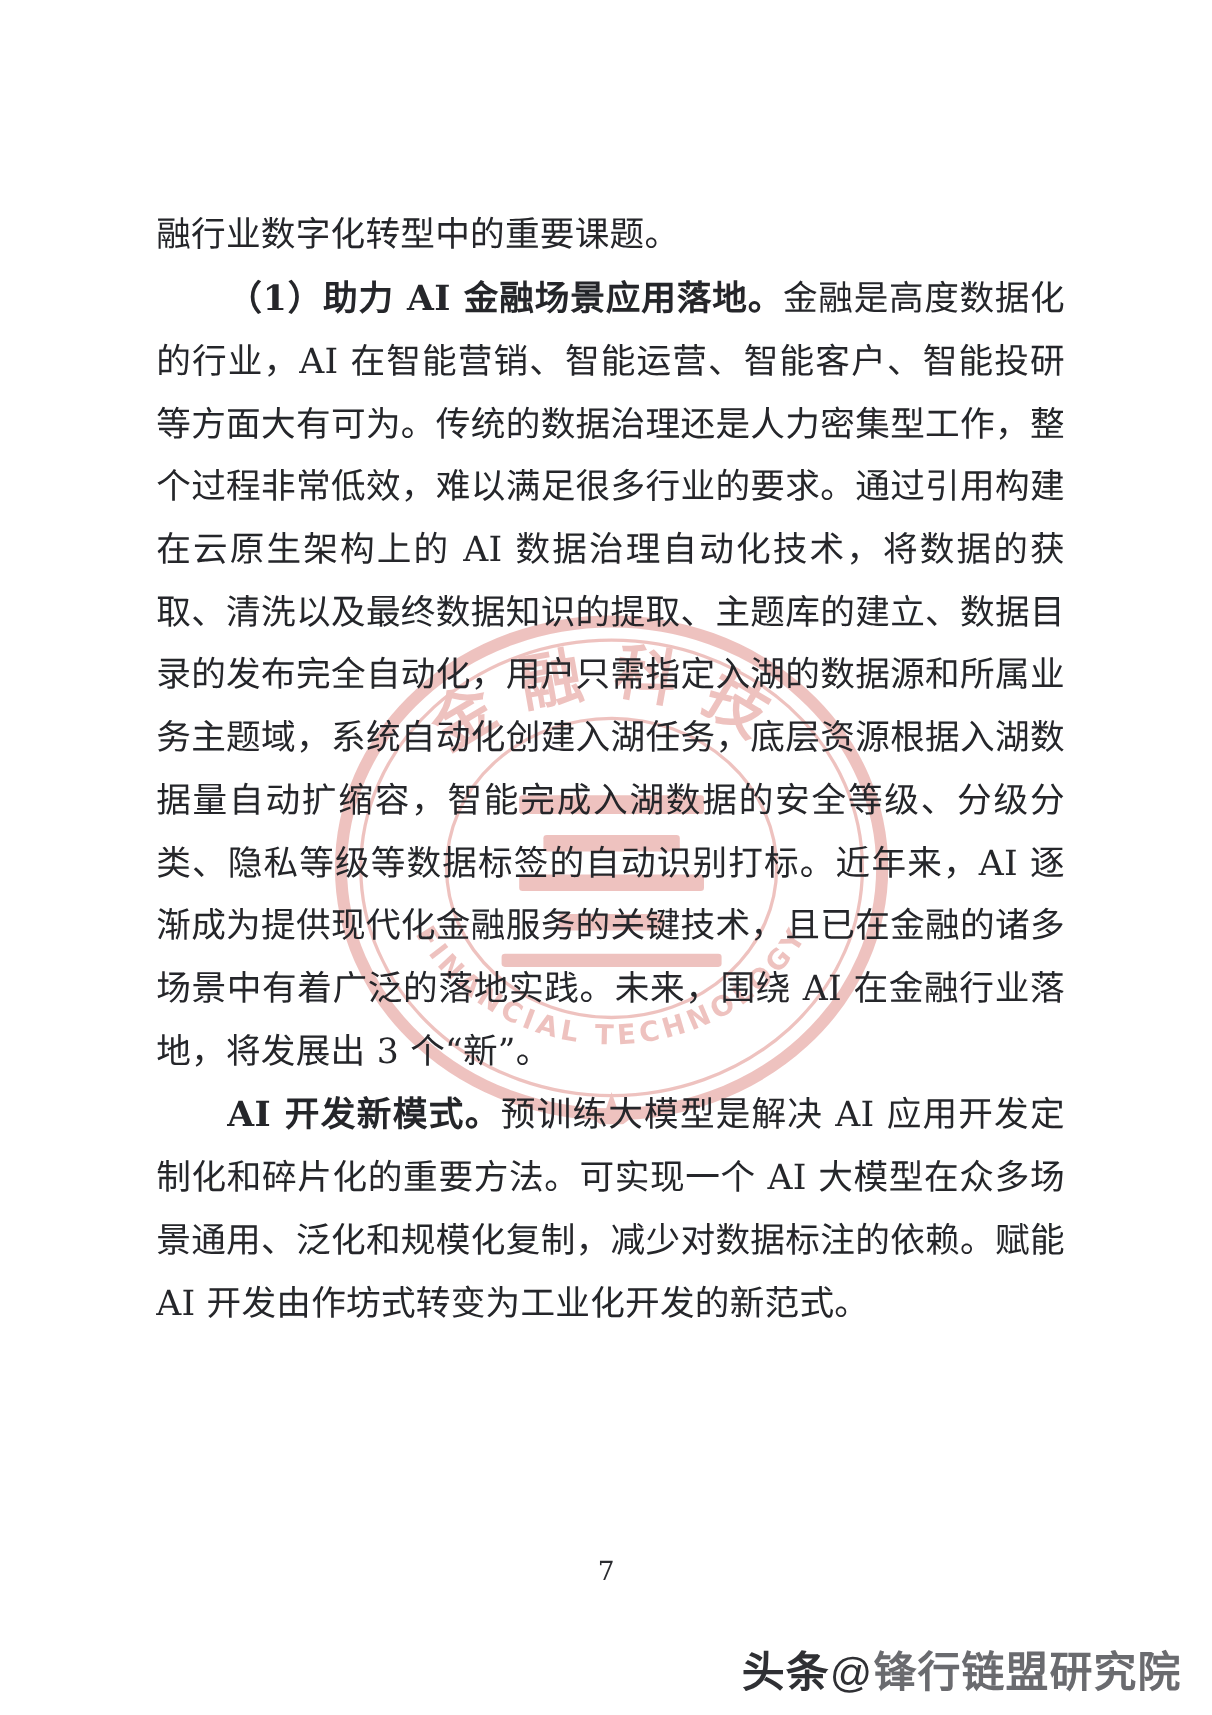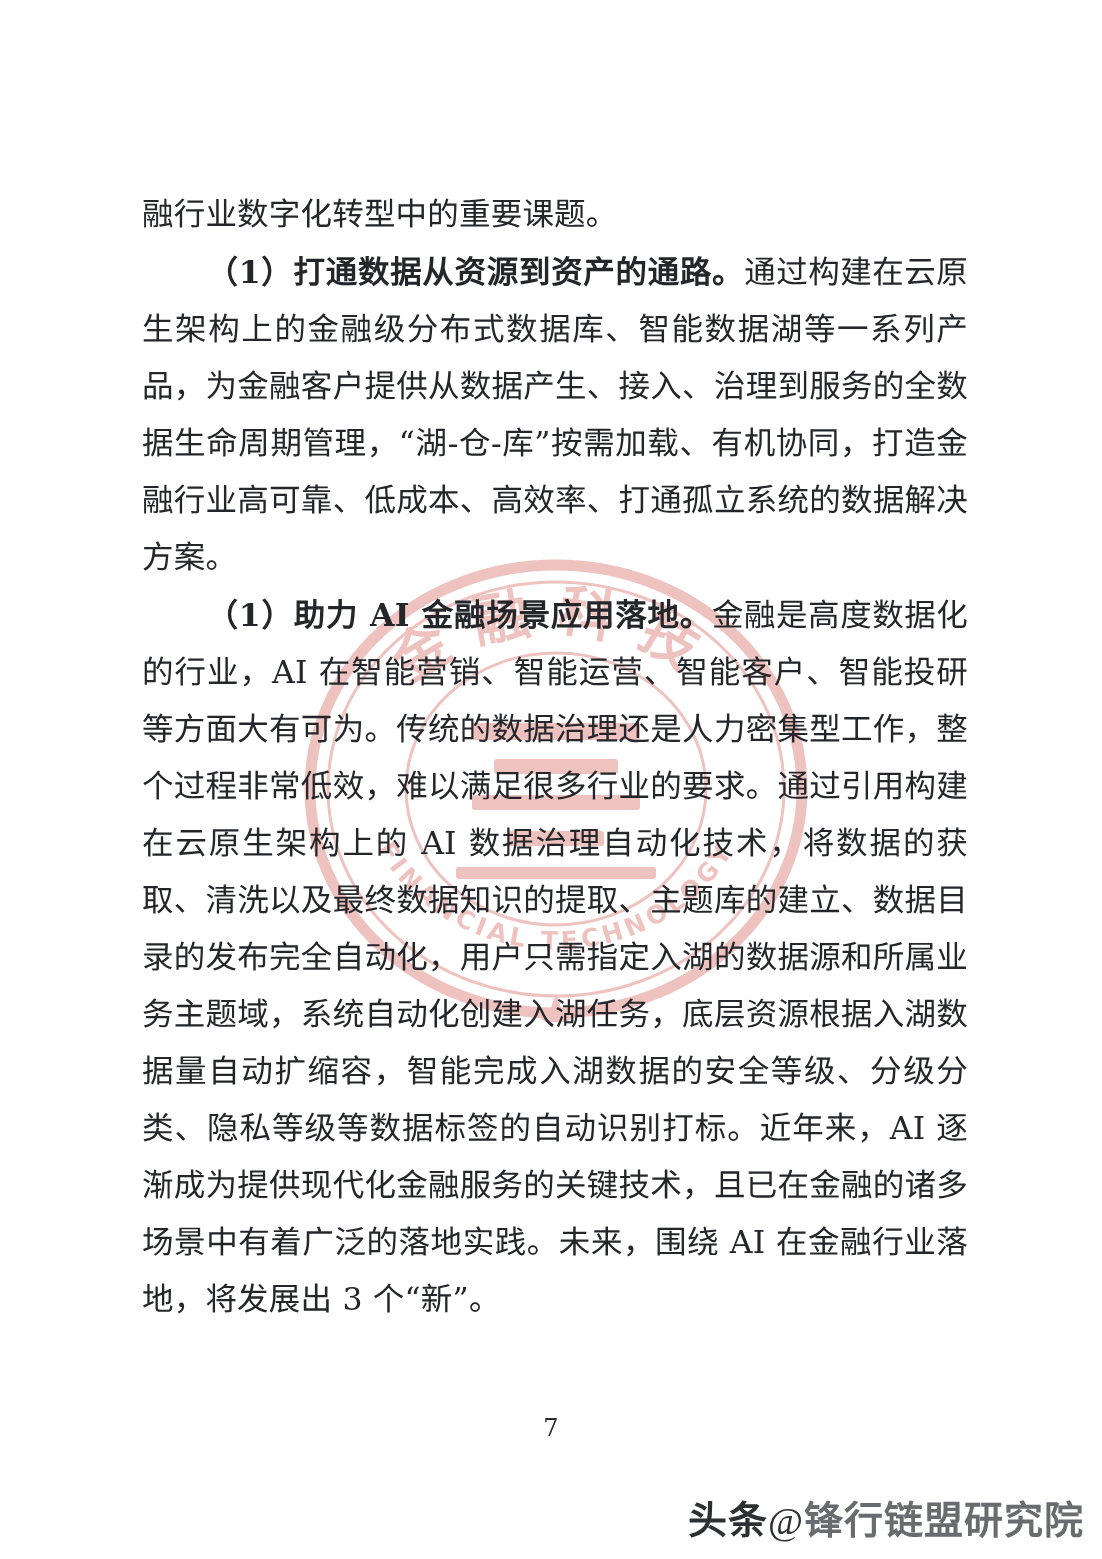--- a/index.html
+++ b/index.html
@@ -68,23 +68,23 @@
     text-align: center;
     font-size: 24px;
     color: #2b2c30;
     font-family: "DejaVu Serif", "Liberation Serif", serif;
     z-index: 3;
   }
 
   
   .footer-brand {
     position: absolute;
-    right: 18px;
+    right: 28px;
     top: 1489px;
-    font-family: Liberation Serif, serif;
+    font-family: Liberation Sans, sans-serif;
     font-size: 39px;
     font-weight: 700;
     color: #2f3034;
     letter-spacing: 1px;
     white-space: nowrap;
     z-index: 4;
     text-shadow:
        1.5px 1.5px 0 rgba(255,255,255,0.95),
       -1.5px -1.5px 0 rgba(255,255,255,0.95),
        1.5px -1.5px 0 rgba(255,255,255,0.75),
@@ -134,28 +134,28 @@
       </g>
     </svg>
   </div>
 
   <div class="body-text">
 
     <p class="para">
       <span>融行业数字化转型中的重要课题。</span>
     </p>
 
-    <p class="para indent">
-      <span class="lead">（1）打通数据从资源到资产的通路。</span><span>通过构建在云原生架构上的金融级分布式数据库、智能数据湖等一系列产品，为金融客户提供从数据产生、接入、治理到服务的全数据生命周期管理，“湖-仓-库”按需加载、有机协同，打造金融行业高可靠、低成本、高效率、打通孤立系统的数据解决方案。</span>
-    </p>
 
     <p class="para indent">
       <span class="lead">（1）助力 AI 金融场景应用落地。</span><span>金融是高度数据化的行业，AI 在智能营销、智能运营、智能客户、智能投研等方面大有可为。传统的数据治理还是人力密集型工作，整个过程非常低效，难以满足很多行业的要求。通过引用构建在云原生架构上的 AI 数据治理自动化技术，将数据的获取、清洗以及最终数据知识的提取、主题库的建立、数据目录的发布完全自动化，用户只需指定入湖的数据源和所属业务主题域，系统自动化创建入湖任务，底层资源根据入湖数据量自动扩缩容，智能完成入湖数据的安全等级、分级分类、隐私等级等数据标签的自动识别打标。近年来，AI 逐渐成为提供现代化金融服务的关键技术，且已在金融的诸多场景中有着广泛的落地实践。未来，围绕 AI 在金融行业落地，将发展出 3 个“新”。</span>
     </p>
 
+    <p class="para indent">
+      <span class="lead">AI 开发新模式。</span><span>预训练大模型是解决 AI 应用开发定制化和碎片化的重要方法。可实现一个 AI 大模型在众多场景通用、泛化和规模化复制，减少对数据标注的依赖。赋能 AI 开发由作坊式转变为工业化开发的新范式。</span>
+    </p>
 
   </div>
 
   <div class="page-number">7</div>
 
   <div class="footer-brand">
     <span>头条</span><span class="at">@</span><span class="faint">锋行链盟研究院</span>
   </div>
 
 </div>

